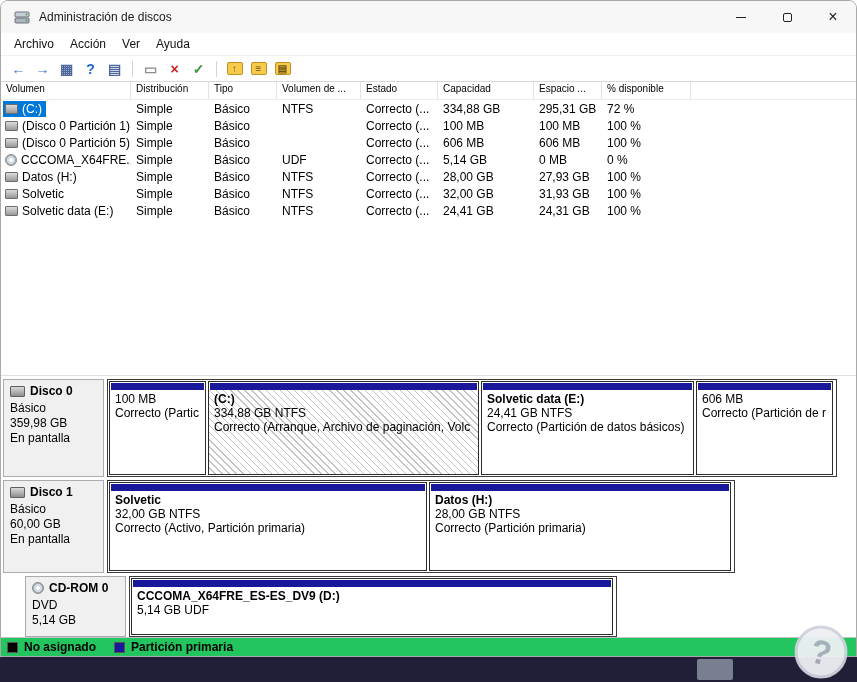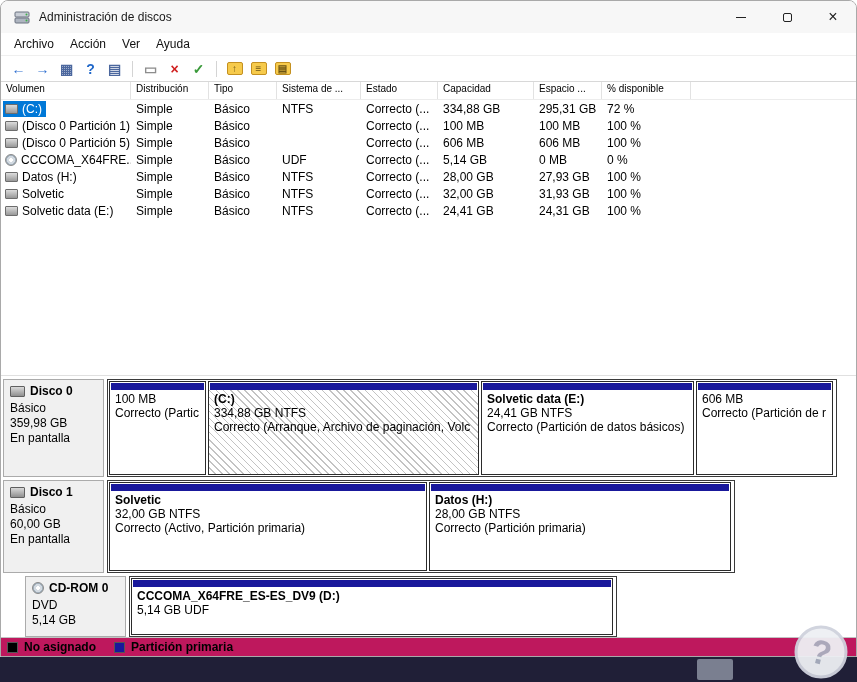--- a/index.html
+++ b/index.html
@@ -60,21 +60,21 @@
                 display:flex; gap:2px; overflow:hidden; }
   .part { border:1px solid #2b2b2b; background:#fff; display:flex; flex-direction:column; overflow:hidden; flex:0 0 auto; }
   .part-strip { height:7px; margin:1px 1px 0 1px; flex:0 0 7px; }
   .part-body { flex:1 1 auto; padding:2px 5px; overflow:hidden; }
   .part-body.hatched { background-color:#fff;
       background-image:repeating-linear-gradient(45deg, rgba(255,255,255,0) 0 4px, #c3c3c3 4px 5px); }
   .part-title { font-size:12px; font-weight:bold; line-height:14px; white-space:nowrap; }
   .part-line { font-size:12px; line-height:14px; white-space:nowrap; }
 
   
-  .legend { flex:0 0 19px; background:#be185d; border-top:1px solid #c2c2c2;
+  .legend { flex:0 0 19px; background:#22c55e; border-top:1px solid #c2c2c2;
             display:flex; align-items:center; gap:18px; padding-left:6px; }
   .legend-item { display:flex; align-items:center; gap:6px; }
   .legend-swatch { width:11px; height:11px; display:inline-block; border:1px solid #555; }
   .legend-label { font-size:12px; font-weight:bold; color:#000; }
 
   
   .taskbar { position:absolute; left:0; top:657px; width:857px; height:25px; background:#201f37; }
   .taskbar-item { position:absolute; left:697px; top:2px; width:36px; height:21px;
                   background:#8b90a0; opacity:.85; border-radius:2px; }
 
@@ -151,21 +151,21 @@
       <div class="tool-btn">
         <span class="tool-glyph boxed" style="color: rgb(107, 83, 19); background: rgb(246, 202, 75);">▤</span>
       </div>
     </div>
 
   <div class="volume-table">
     <div class="vt-header" style="grid-template-columns: 130px 78px 68px 84px 77px 96px 68px 89px 1fr;">
         <div class="vt-hcell">Volumen</div>
         <div class="vt-hcell">Distribución</div>
         <div class="vt-hcell">Tipo</div>
-        <div class="vt-hcell">Sistema de ...</div>
+        <div class="vt-hcell">Volumen de ...</div>
         <div class="vt-hcell">Estado</div>
         <div class="vt-hcell">Capacidad</div>
         <div class="vt-hcell">Espacio ...</div>
         <div class="vt-hcell">% disponible</div>
         <div class="vt-hcell last"></div>
       </div>
     <div class="vt-body">
         <div class="vt-row" style="grid-template-columns: 130px 78px 68px 84px 77px 96px 68px 89px 1fr;">
           <div class="vt-cell volume-cell">
             <span class="vol-sel selected">

